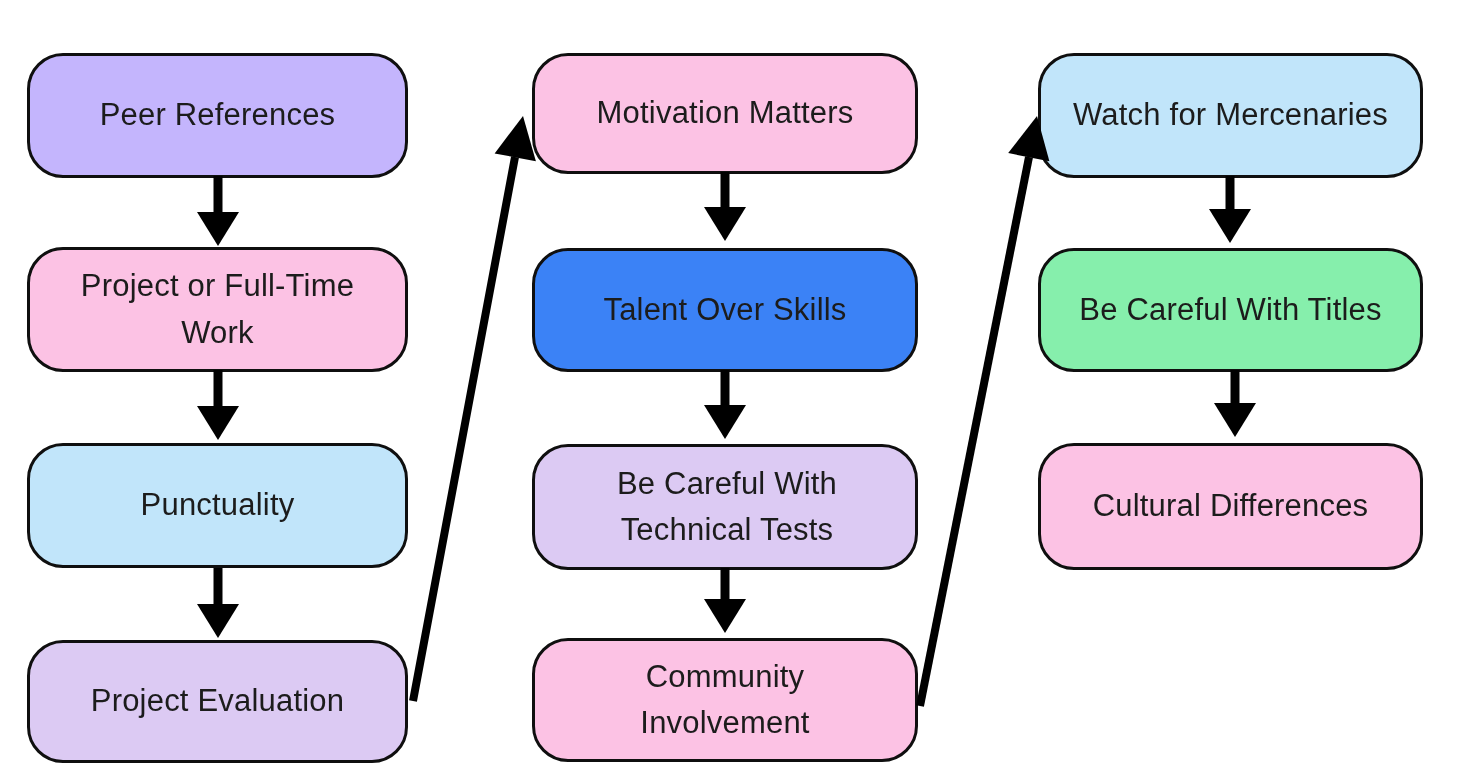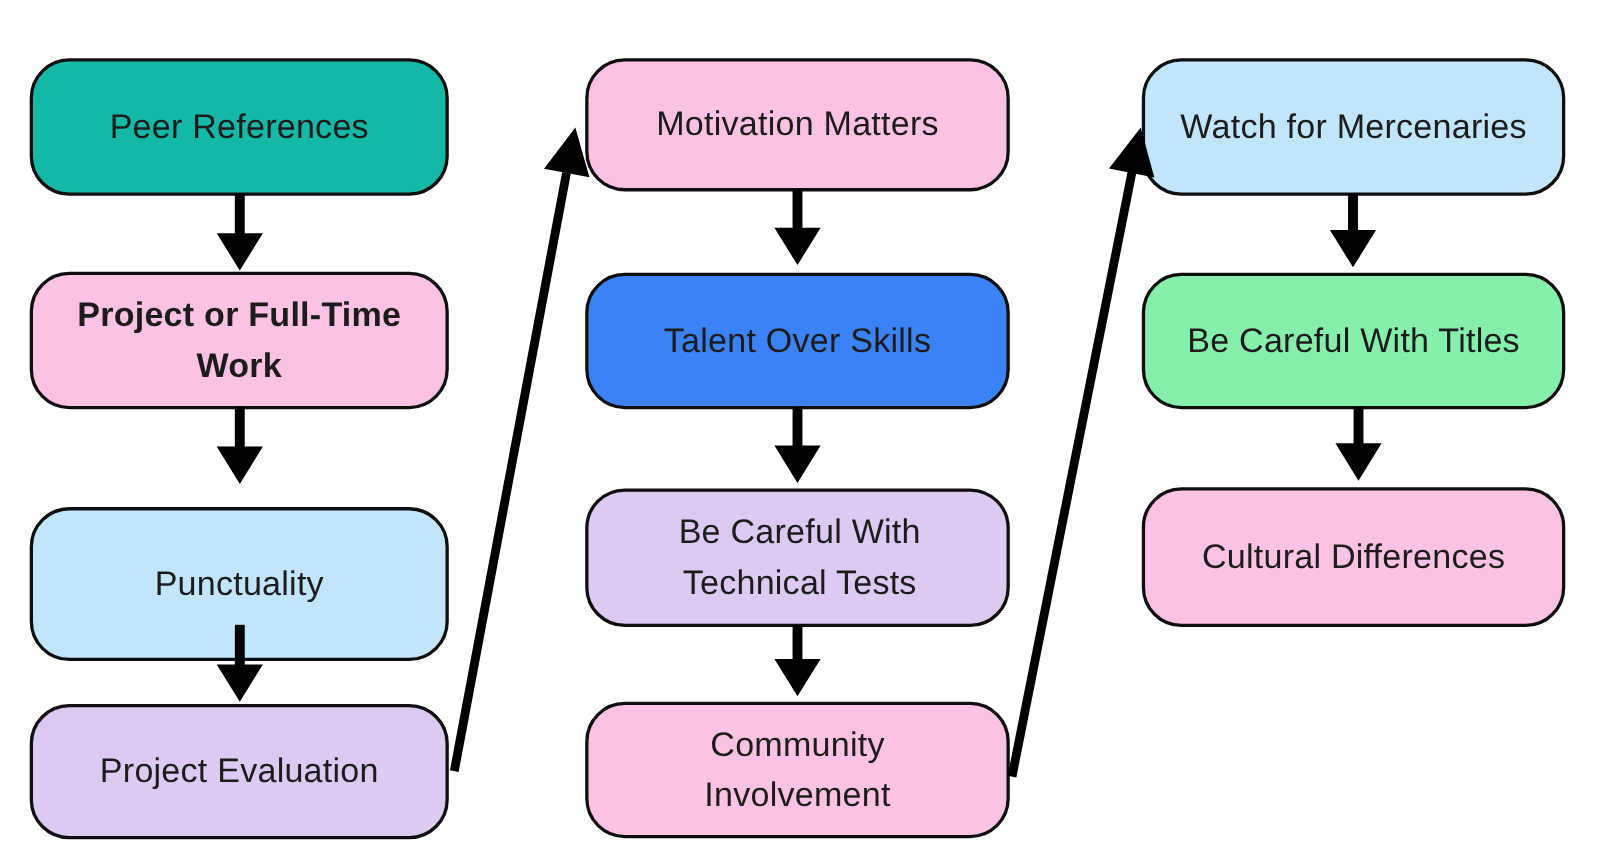--- a/index.html
+++ b/index.html
@@ -46,21 +46,21 @@
   .node .label {
     font-size: 31px;
     line-height: 1.5;
     color: #1c1c1c;
     white-space: pre-line;
     letter-spacing: 0.2px;
   }
   
   .n0  { left: 27px;   top: 53px;  width: 381px; height: 125px; }
   .n1  { left: 27px;   top: 247px; width: 381px; height: 125px; }
-  .n2  { left: 27px;   top: 443px; width: 381px; height: 140px; margin-top: 18px; }
+  .n2  { left: 27px;   top: 443px; width: 381px; height: 125px; }
   .n3  { left: 27px;   top: 640px; width: 381px; height: 123px; }
   
   .n4  { left: 532px;  top: 53px;  width: 386px; height: 121px; }
   .n5  { left: 532px;  top: 248px; width: 386px; height: 124px; }
   .n6  { left: 532px;  top: 444px; width: 386px; height: 126px; }
   .n7  { left: 532px;  top: 638px; width: 386px; height: 124px; }
   
   .n8  { left: 1038px; top: 53px;  width: 385px; height: 125px; }
   .n9  { left: 1038px; top: 248px; width: 385px; height: 124px; }
   .n10 { left: 1038px; top: 443px; width: 385px; height: 127px; }
@@ -111,24 +111,24 @@
     <g>
       <line class="arrow-shaft vert" x1="1230" y1="176" x2="1230" y2="213" stroke="#000000"></line>
       <polygon class="arrow-head" points="1209,209 1251,209 1230,243" fill="#000000"></polygon>
     </g>
     <g>
       <line class="arrow-shaft vert" x1="1235" y1="370" x2="1235" y2="407" stroke="#000000"></line>
       <polygon class="arrow-head" points="1214,403 1256,403 1235,437" fill="#000000"></polygon>
     </g>
   </svg>
 
-  <div class="node n0" style="background: #14b8a6; border-color: rgb(15, 15, 15); text-align: center;">
+  <div class="node n0" style="background: #c4b5fd; border-color: rgb(15, 15, 15); text-align: center;">
     <span class="label" style="color: rgb(28, 28, 28);">Peer References</span>
   </div>
-  <div class="node n1" style="background: rgb(252, 194, 228); border-color: rgb(15, 15, 15); font-weight: bold;">
+  <div class="node n1" style="background: rgb(252, 194, 228); border-color: rgb(15, 15, 15);">
     <span class="label" style="color: rgb(28, 28, 28);">Project or Full-Time
 Work</span>
   </div>
   <div class="node n2" style="background: rgb(193, 229, 250); border-color: rgb(15, 15, 15);">
     <span class="label" style="color: rgb(28, 28, 28);">Punctuality</span>
   </div>
   <div class="node n3" style="background: rgb(220, 202, 243); border-color: rgb(15, 15, 15);">
     <span class="label" style="color: rgb(28, 28, 28);">Project Evaluation</span>
   </div>
 

